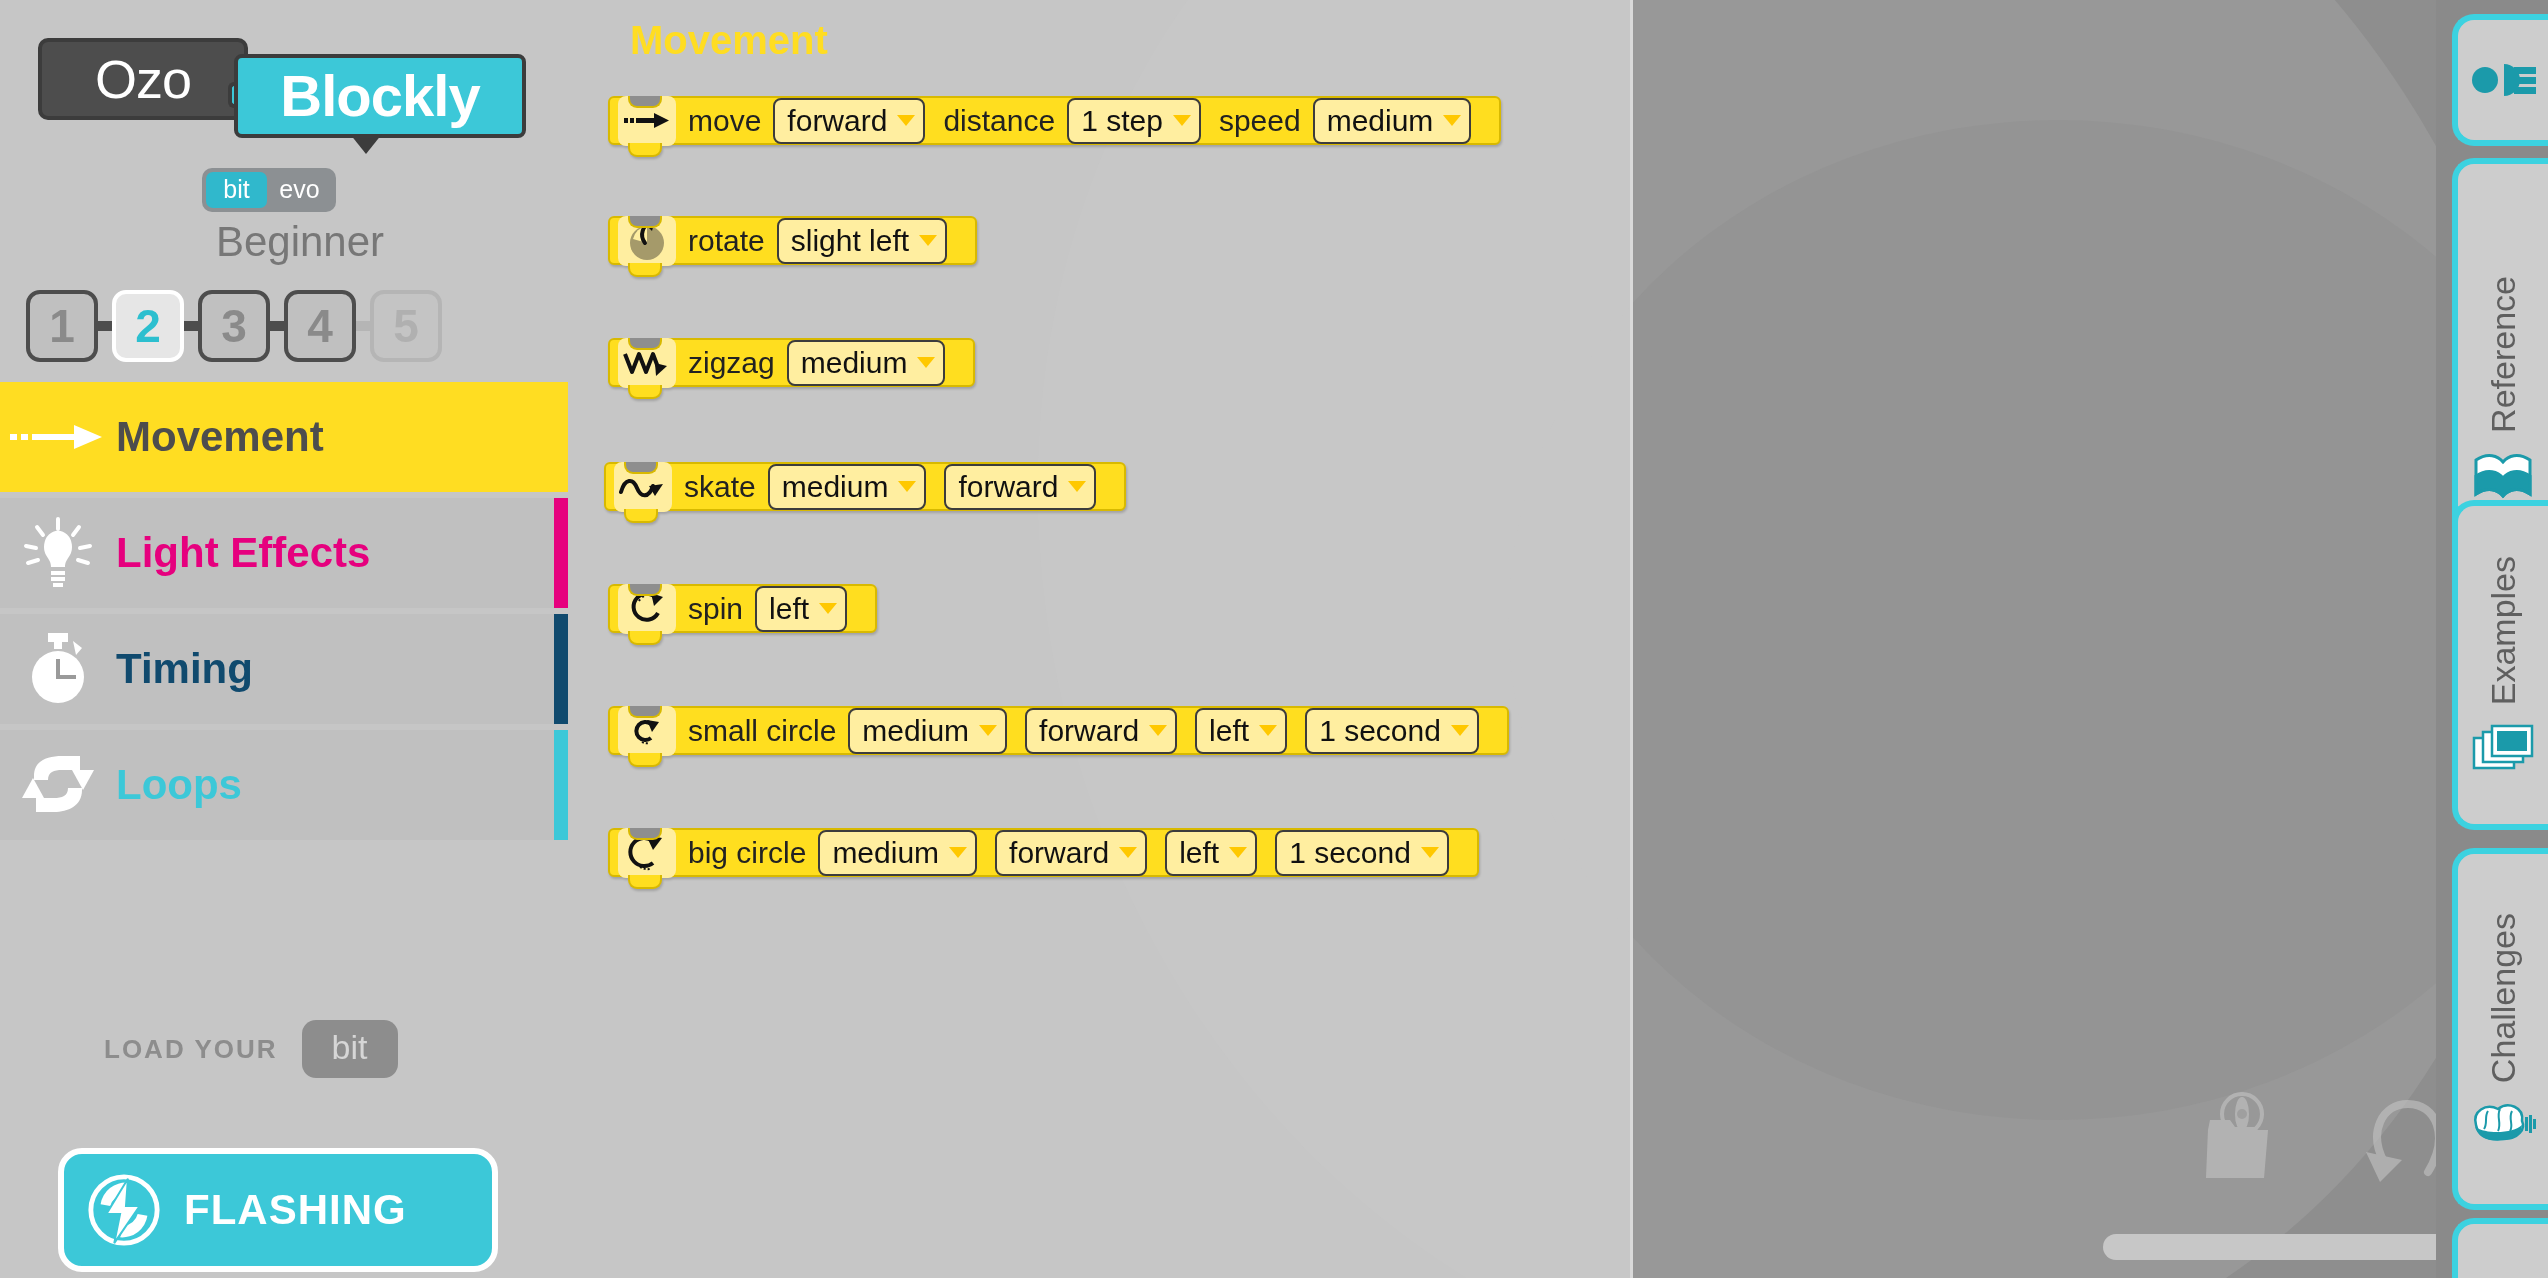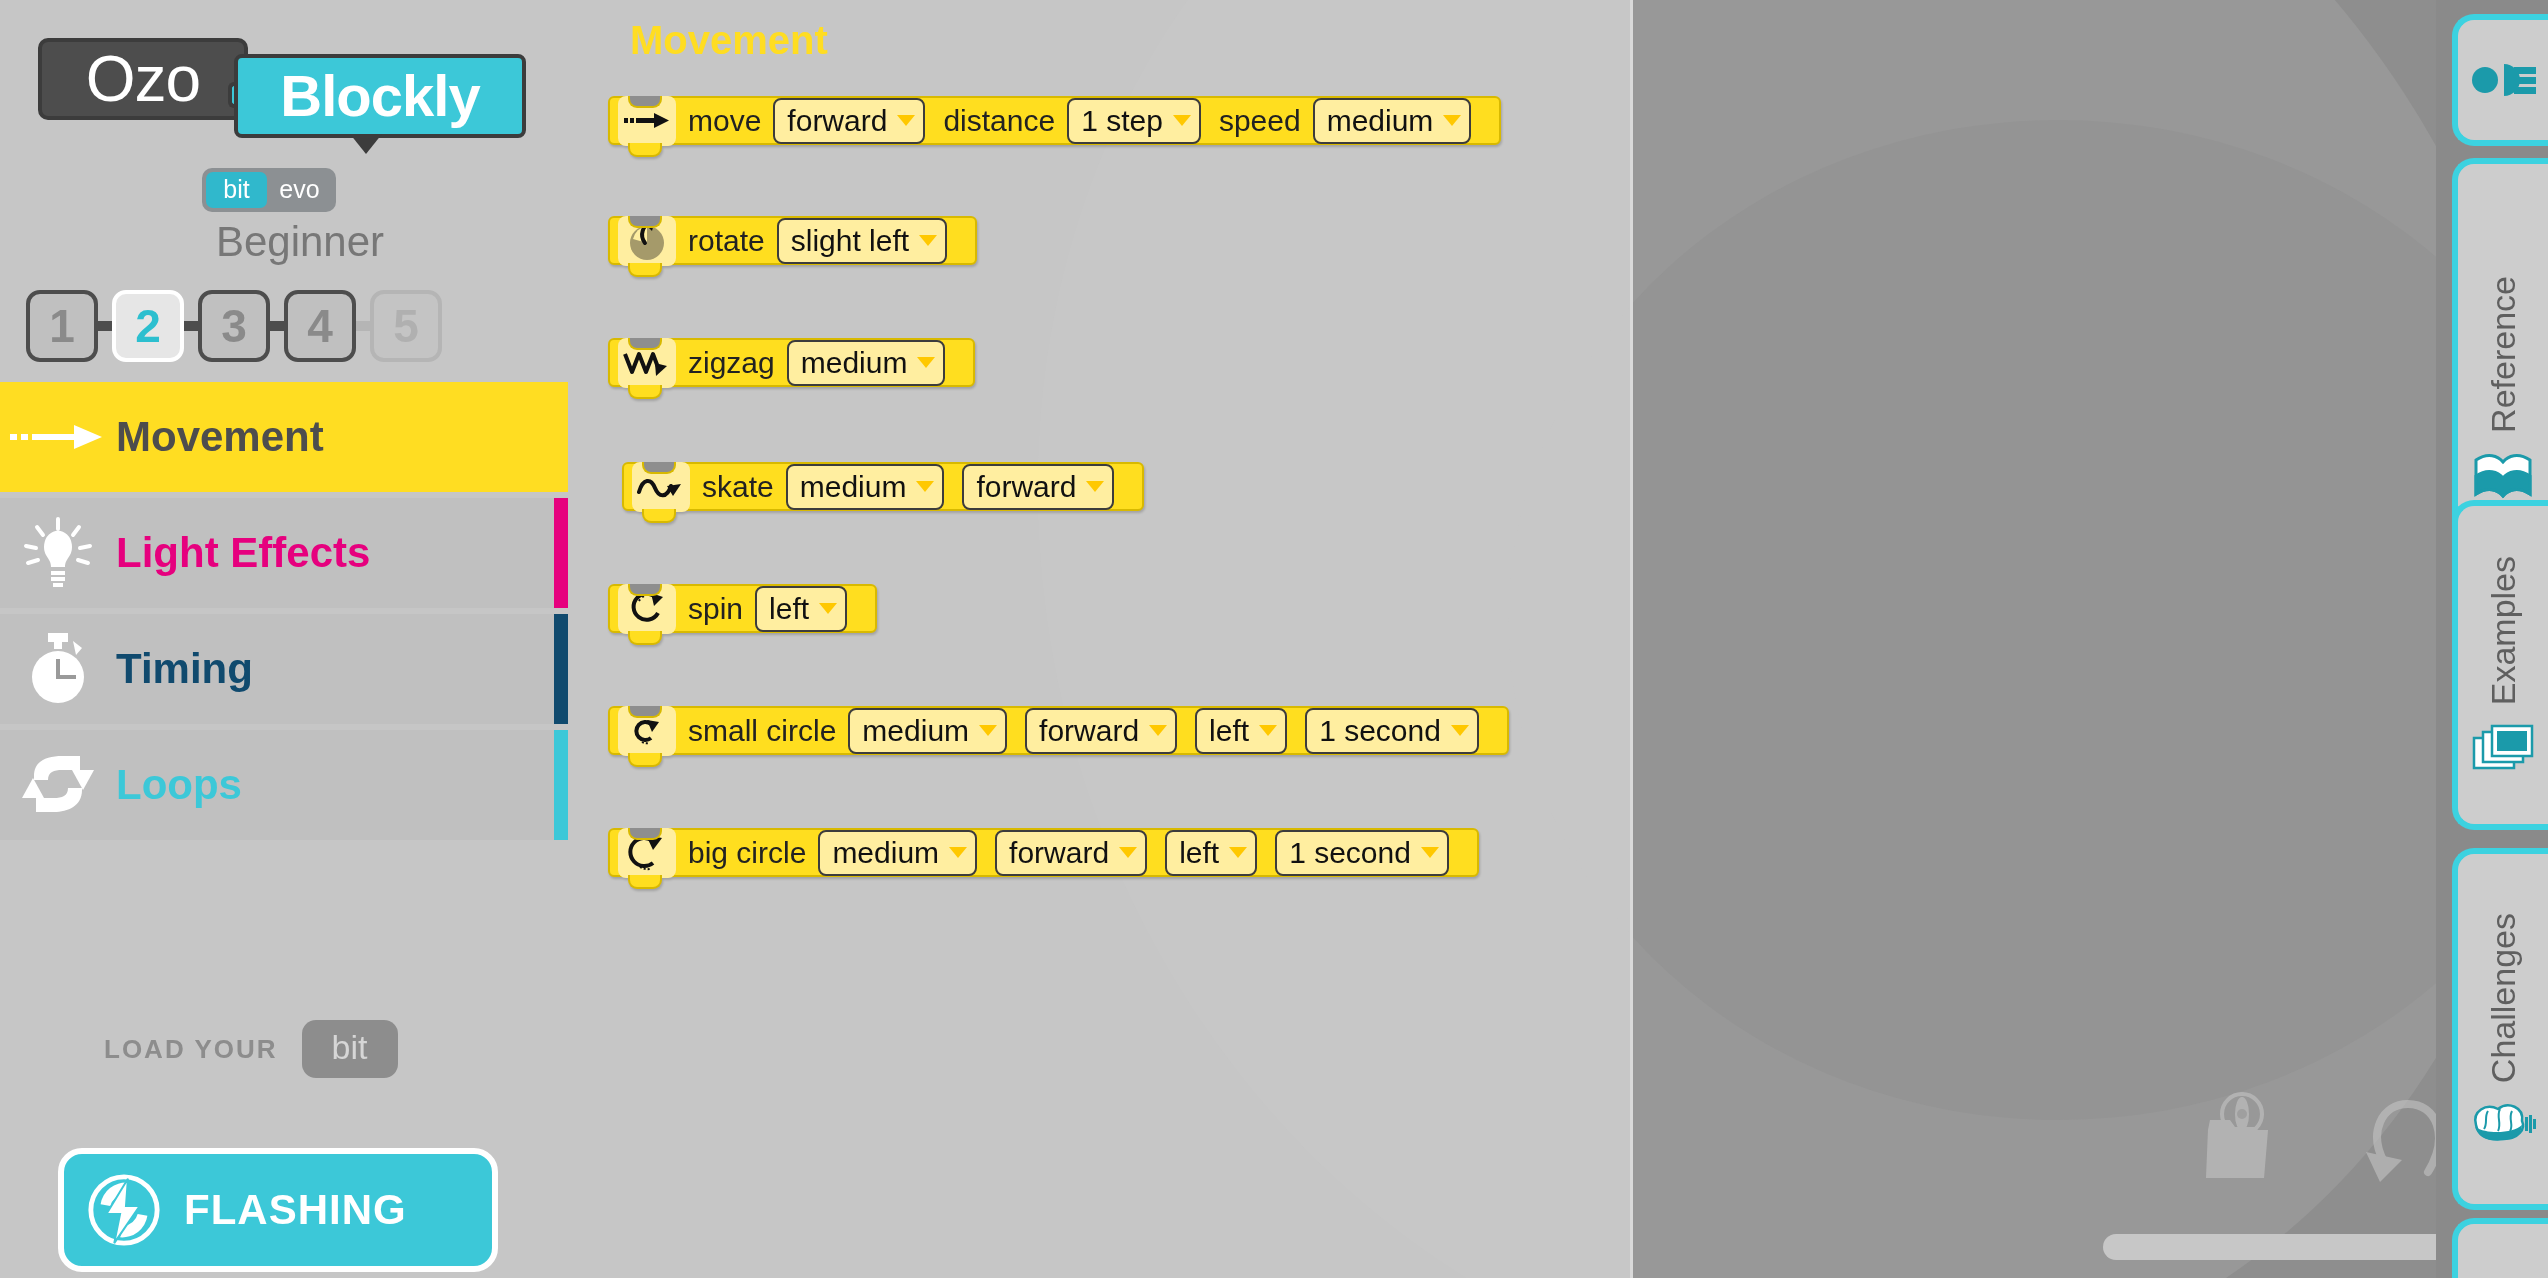--- a/index.html
+++ b/index.html
@@ -19,21 +19,21 @@
   }
   
   .logo-wrap { position: absolute; left: 38px; top: 38px; width: 490px; height: 90px; }
   .logo-ozo {
     position: absolute; left: 0; top: 0;
     width: 210px; height: 82px;
     background: #4d4d4d;
     border: 4px solid #3c3c3c;
     border-radius: 10px;
     color: #ffffff;
-    font-size: 64px; font-weight: 400;
+    font-size: 54px; font-weight: 400;
     line-height: 74px; text-align: center;
     letter-spacing: -1px;
   }
   .logo-blockly {
     position: absolute; left: 196px; top: 16px;
     width: 292px; height: 84px;
     background: #3cc8d8;
     border: 4px solid #3c3c3c;
     border-radius: 8px;
     color: #ffffff;
@@ -325,21 +325,21 @@
                 <path d="M2 6 L9 24 L16 6 L23 24 L30 6 L36 22" fill="none" stroke="#111" stroke-width="4" stroke-linejoin="round"></path>
                 <path d="M44 18 L33 28 L32 15 Z" fill="#111"></path>
               </svg>
             </span>
             <span class="blk-text">zigzag</span>
             <span class="dd">
               <span class="dd-val">medium</span>
               <span class="dd-arrow"></span>
             </span>
           </div>
-          <div class="blk" style="top: 462px; left: 54px;">
+          <div class="blk" style="top: 462px; left: 36px;">
             <span class="notch-top"></span>
             <span class="notch-bot"></span>
             <span class="blk-icon">
               <svg width="48" height="30" viewBox="0 0 48 30">
                 <path d="M2 20 C6 6 14 6 18 16 C22 26 30 26 34 14" fill="none" stroke="#111" stroke-width="4" stroke-linecap="round"></path>
                 <path d="M44 12 L36 24 L30 14 Z" fill="#111"></path>
               </svg>
             </span>
             <span class="blk-text">skate</span>
             <span class="dd">

